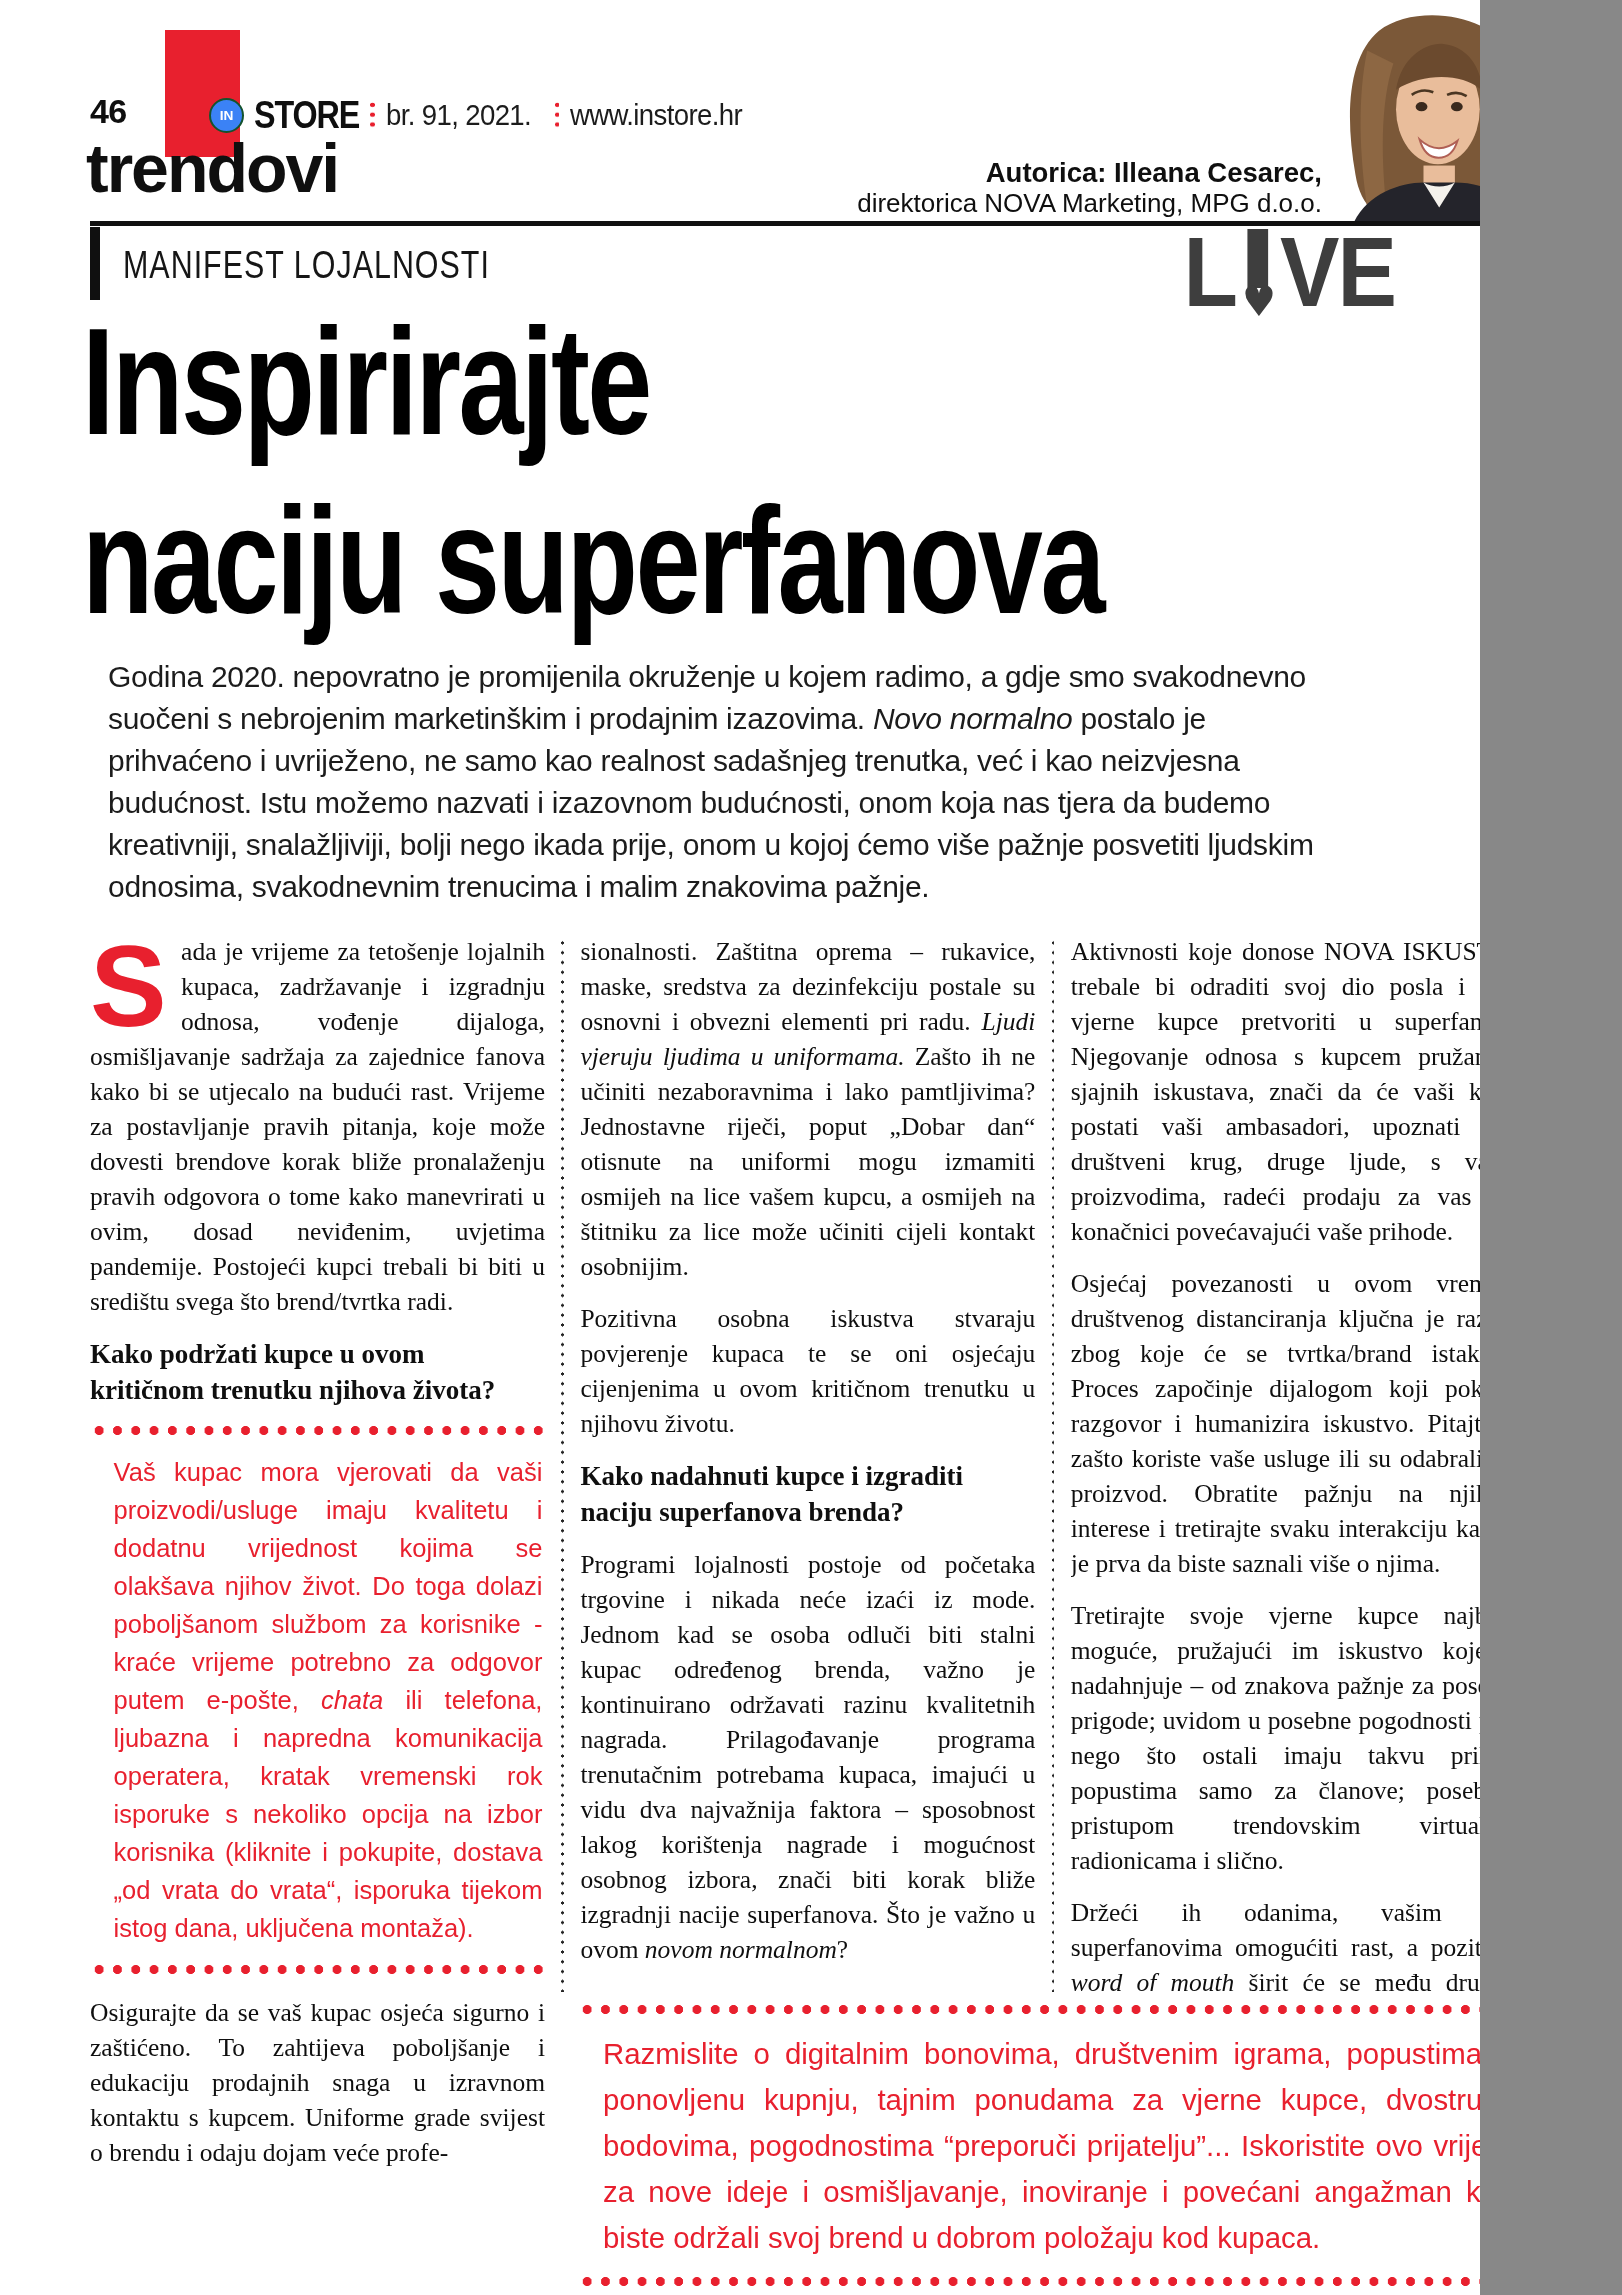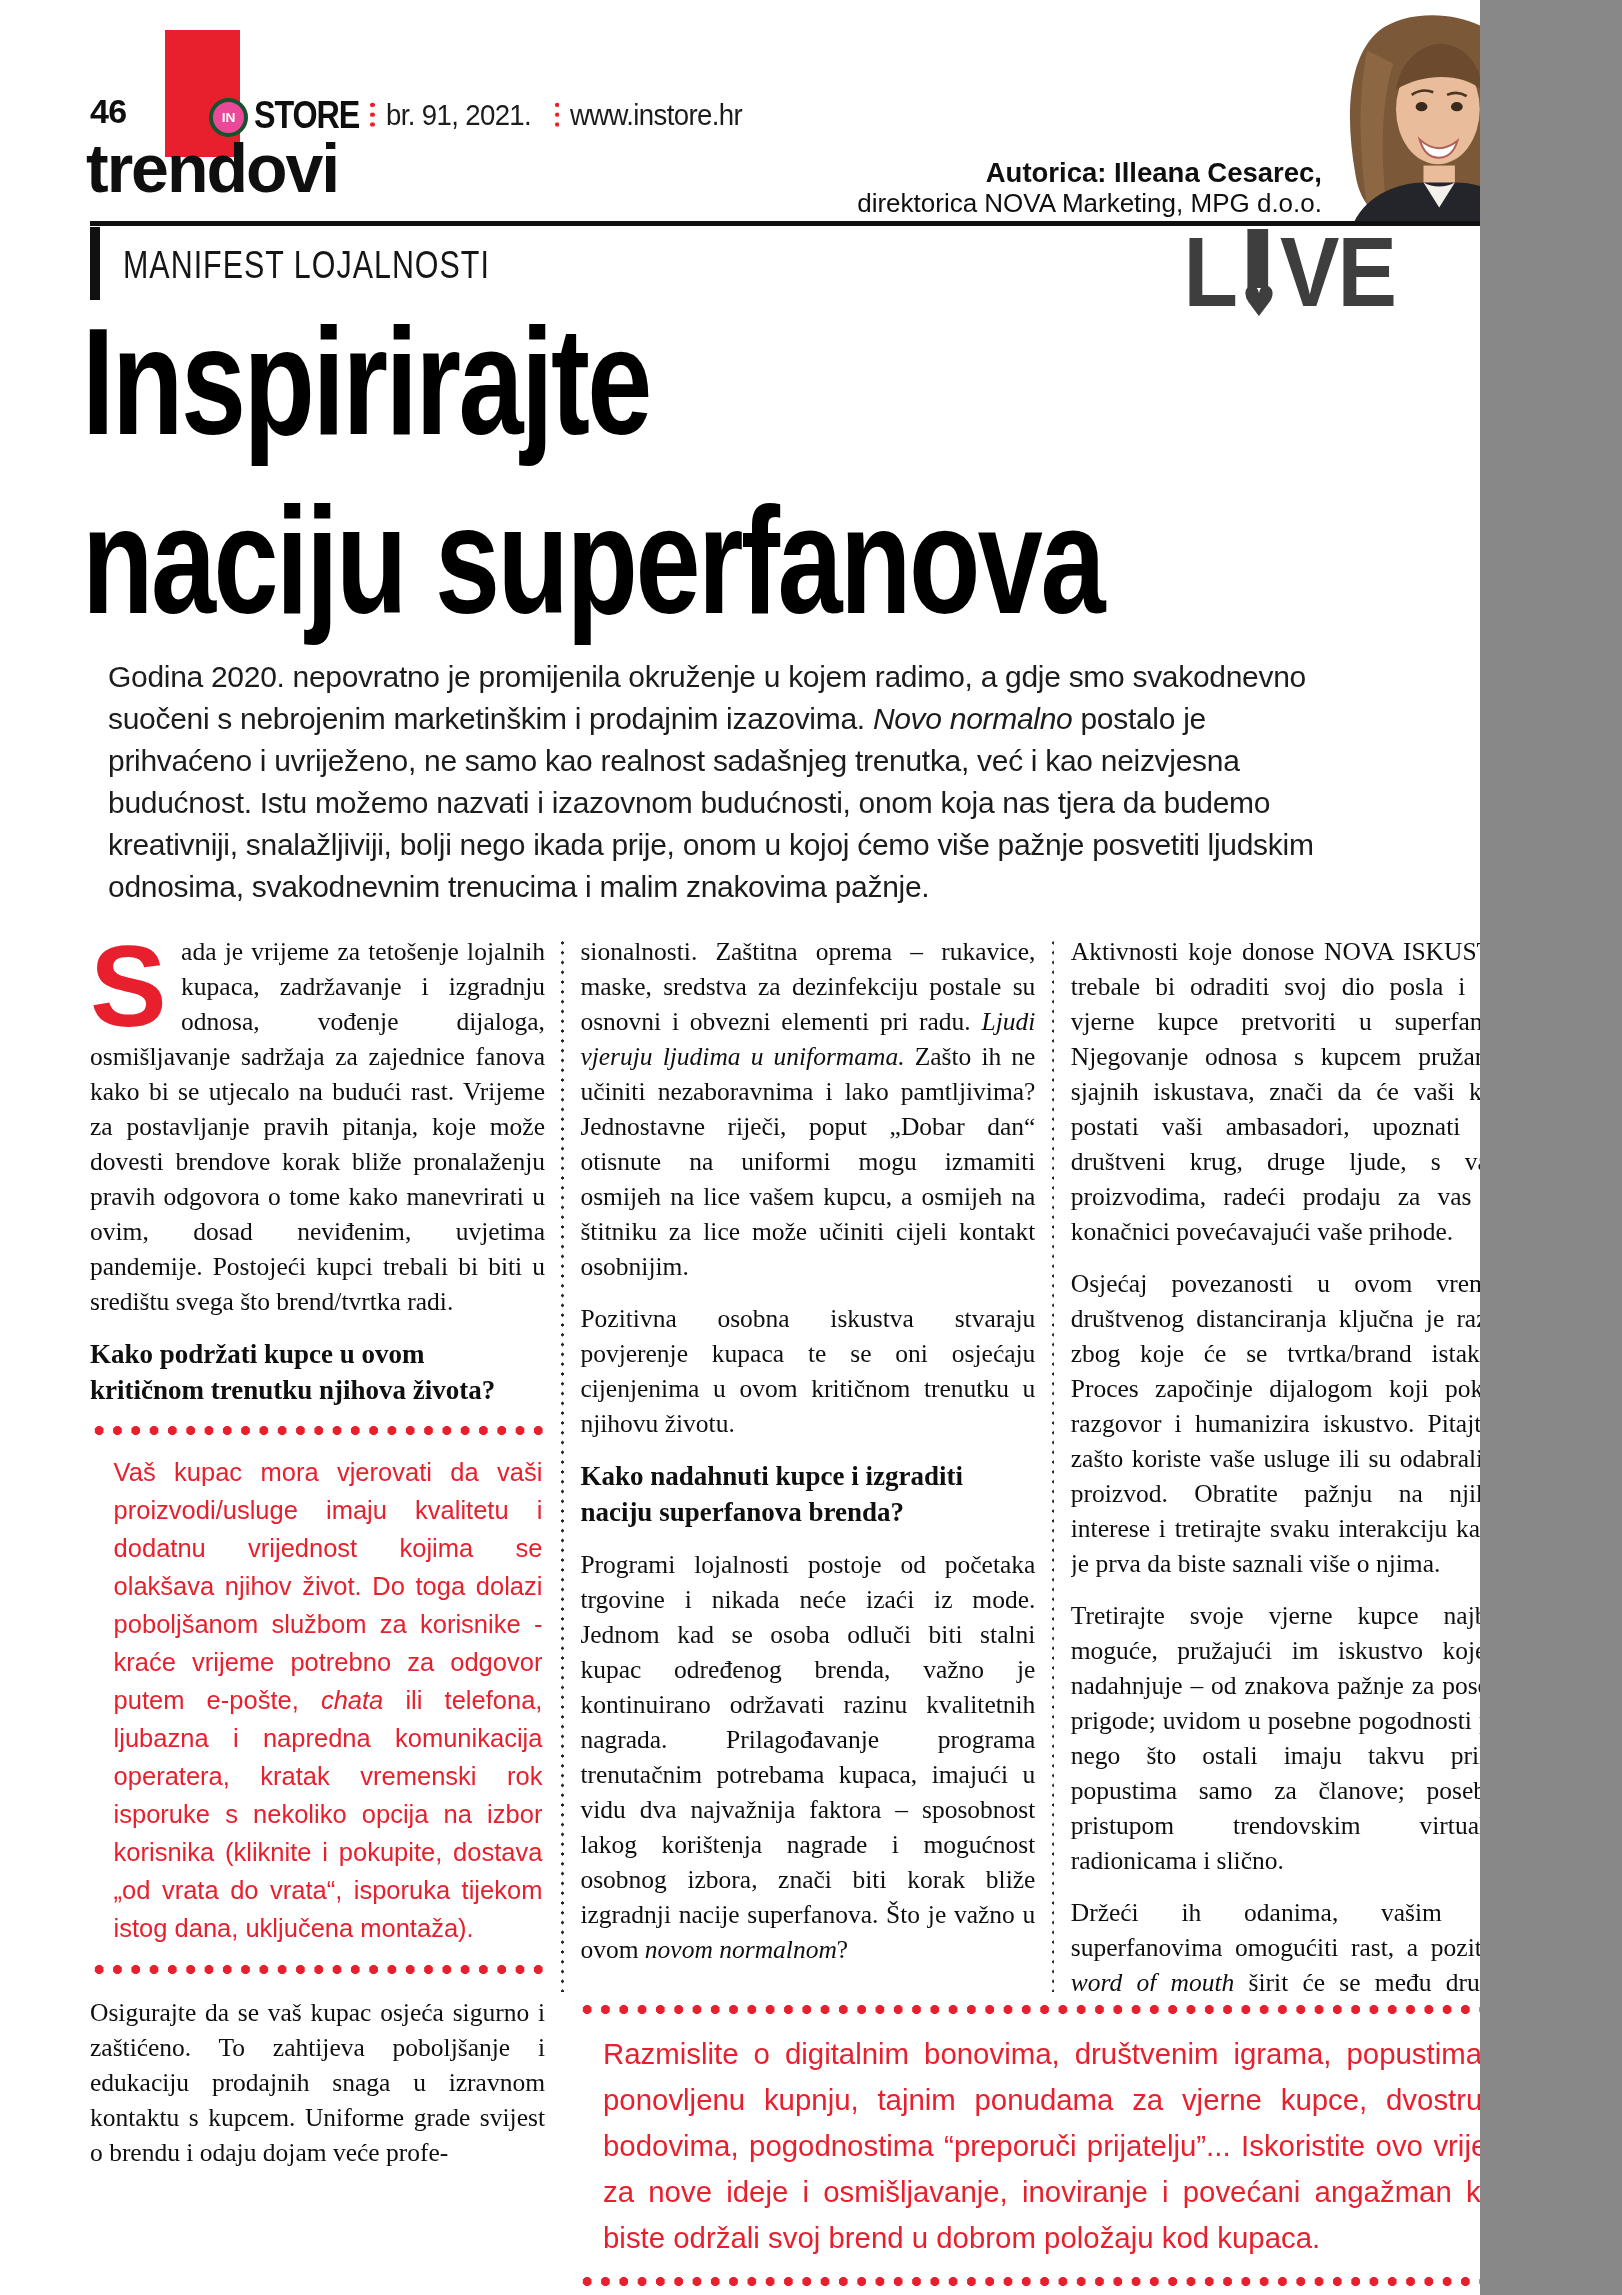--- a/index.html
+++ b/index.html
@@ -4,22 +4,22 @@
 <style>
   html,body{margin:0;padding:0;background:#888;}
   .page{position:relative;width:1472px;height:2295px;background:#ffffff;overflow:hidden;
         font-family:"Liberation Serif",serif;color:#0f0f0f;padding-left:8px;}
 
   
   .pageno{position:absolute;left:90px;top:92px;font-family:"Liberation Sans",sans-serif;
           font-weight:bold;font-size:34px;letter-spacing:-0.7px;}
   .mast-red{position:absolute;left:165px;top:30px;width:75px;height:127px;background:var(--accent);}
   .in-circle{position:absolute;left:209px;top:98px;width:31px;height:31px;border-radius:50%;
-             background:#ec4899;color:#fff;display:flex;align-items:center;justify-content:center;
-             font-family:"Liberation Sans",sans-serif;font-weight:bold;font-size:13.7px;border:4px solid #14532d;}
+             background:#3b82f6;color:#fff;display:flex;align-items:center;justify-content:center;
+             font-family:"Liberation Sans",sans-serif;font-weight:bold;font-size:13.7px;border:2px solid #14532d;}
   .mast-row{position:absolute;left:254px;top:98px;height:34px;display:flex;align-items:center;gap:11px;}
   .store{font-family:"Liberation Sans",sans-serif;font-weight:bold;font-size:38px;letter-spacing:-1.3px;
          transform:scaleX(.85);transform-origin:left center;margin-right:-18.3px;}
   .mast-sep{width:4.6px;height:30px;background-image:radial-gradient(circle,var(--accent) 2.1px,transparent 2.5px);
             background-size:4.6px 9.8px;background-repeat:repeat-y;}
   .mast-txt{font-family:"Liberation Sans",sans-serif;font-size:30px;color:#1c1c1c;letter-spacing:-0.7px;
             transform:scaleX(.92);transform-origin:left center;}
   .section-title{position:absolute;left:86px;top:129px;font-family:"Liberation Sans",sans-serif;
                  font-weight:bold;font-size:68px;letter-spacing:-2px;}
   .author{position:absolute;left:772px;top:157px;width:550px;text-align:right;

